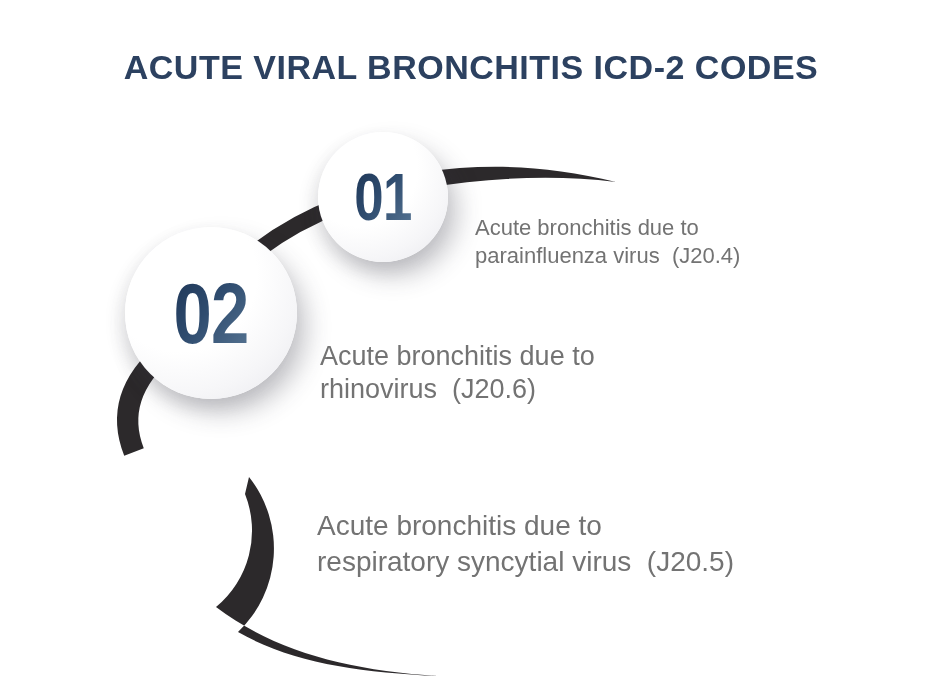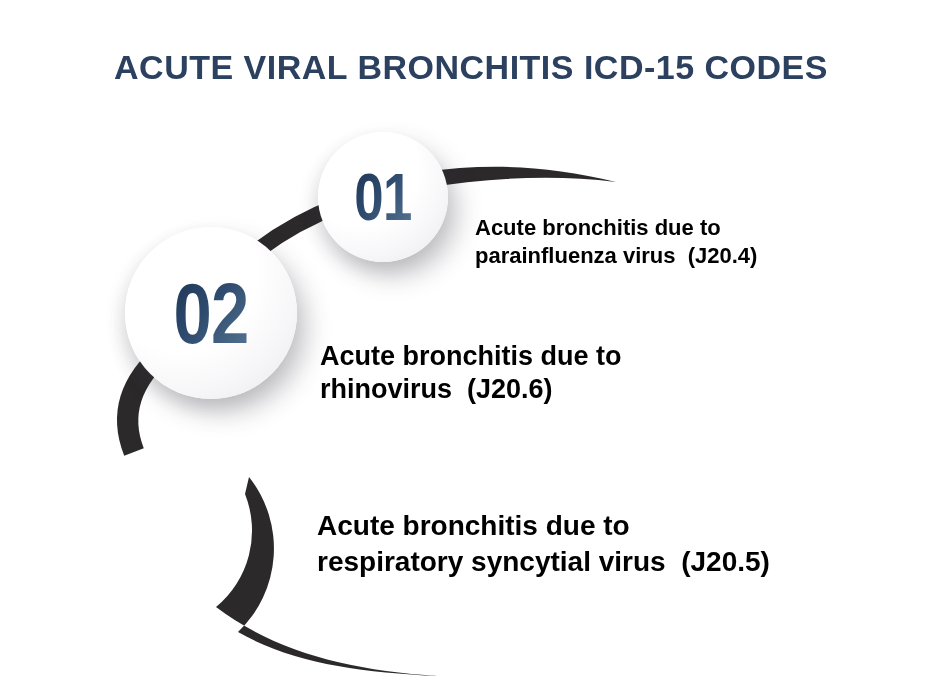--- a/index.html
+++ b/index.html
@@ -48,34 +48,34 @@
     -webkit-background-clip: text;
     background-clip: text;
     color: transparent;
     text-shadow: none;
   }
   .num-01 { font-size: 66px; }
   .num-02 { font-size: 86px; }
   .num-03 { font-size: 104px; }
   .desc {
     position: absolute;
-    color: #000000;
-    font-weight: 700;
+    color: #737373;
+    font-weight: 400;
     white-space: pre-wrap;
   }
   .desc-01 { left: 475px; top: 214px; font-size: 22px; line-height: 28px; }
   .desc-02 { left: 320px; top: 340px; font-size: 27px; line-height: 33px; }
   .desc-03 { left: 317px; top: 508px; font-size: 28px; line-height: 36px; }
 </style>
 </head>
 <body>
 
 <div class="stage">
 
-  <div class="title">ACUTE VIRAL BRONCHITIS ICD-15 CODES</div>
+  <div class="title">ACUTE VIRAL BRONCHITIS ICD-2 CODES</div>
 
   <svg class="decor-svg" viewBox="0 0 942 688" aria-hidden="true">
 
     <path d="M 424 172 C 486 163 548 165 616 182 C 552 174 488 178 424 188 Z" fill="#2c292b"></path>
 
     <path fill="none" stroke-width="16" stroke-linecap="butt" d="M 258 250 Q 295 222 340 205" stroke="#2c292b"></path>
 
     <path fill="none" stroke-width="21" stroke-linecap="butt" d="M 166 350 Q 112 396 134 452" stroke="#2c292b"></path>
 
     <path d="M 249 477 A 115 115 0 0 1 238 632 C 292 663 358 672 438 676 C 348 670 276 652 216 607 A 99 99 0 0 0 245 494 Z" fill="#2c292b"></path>

